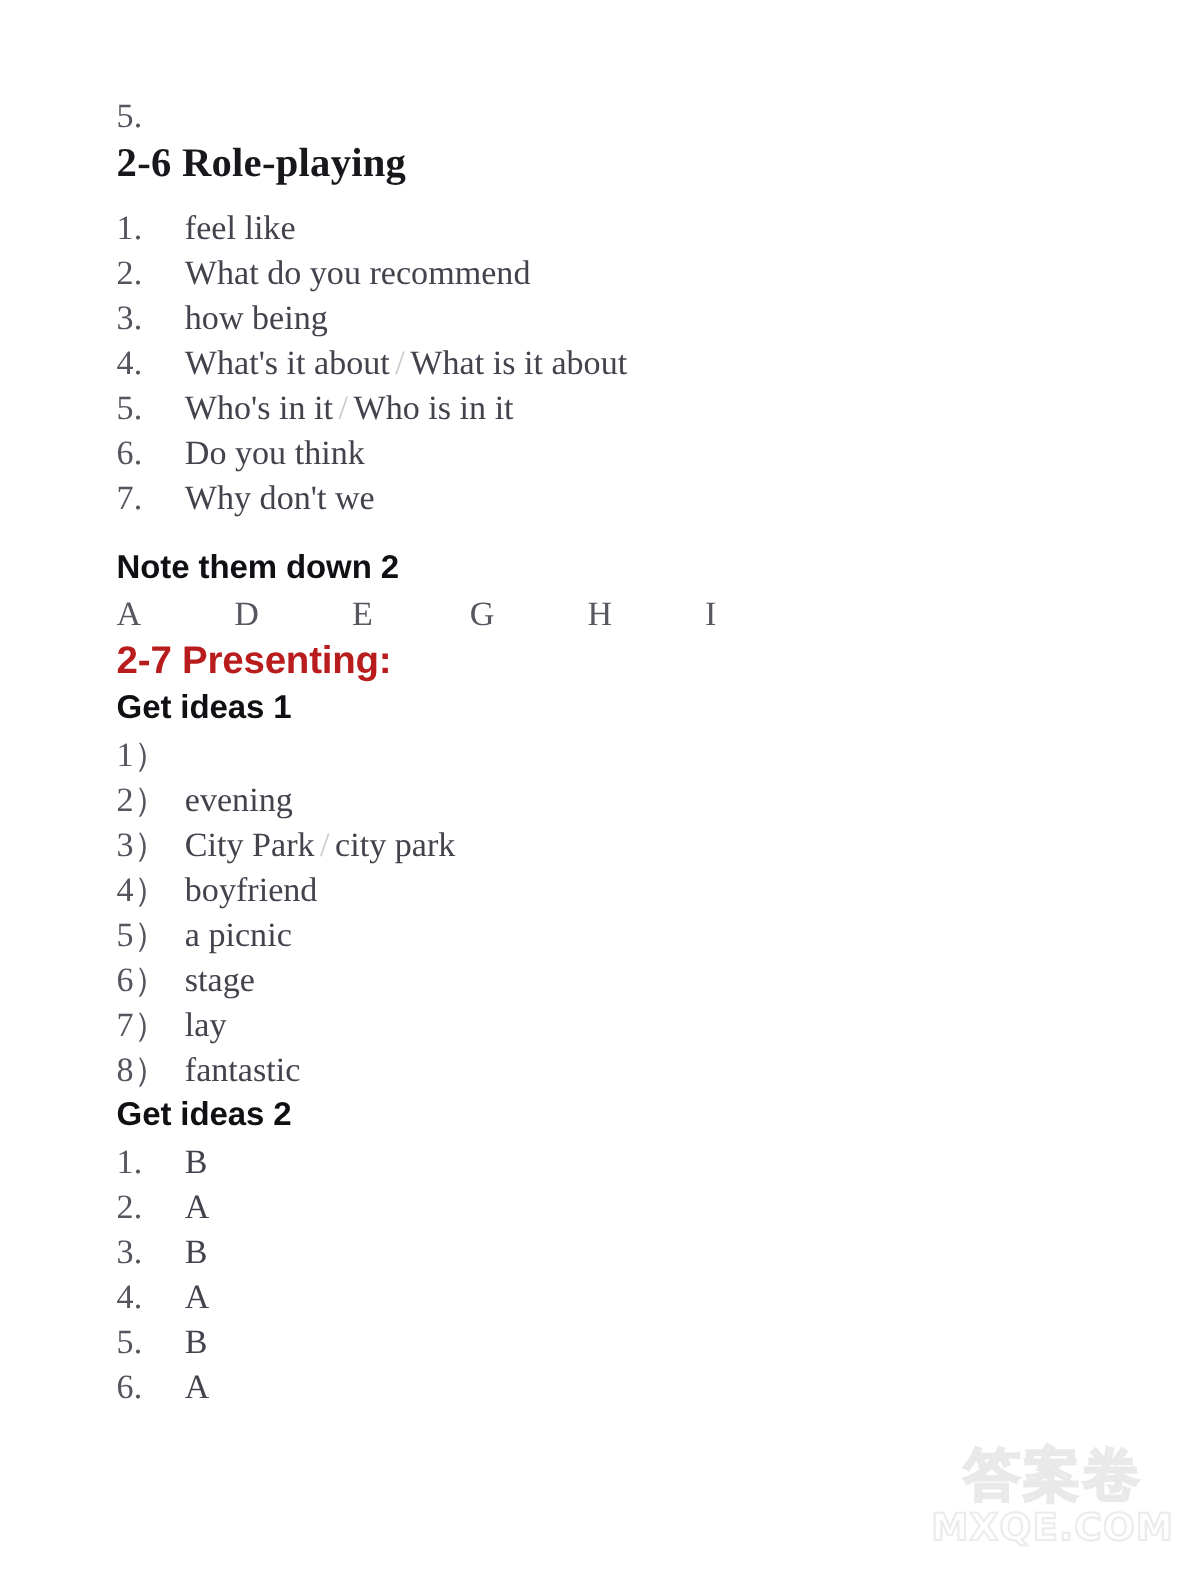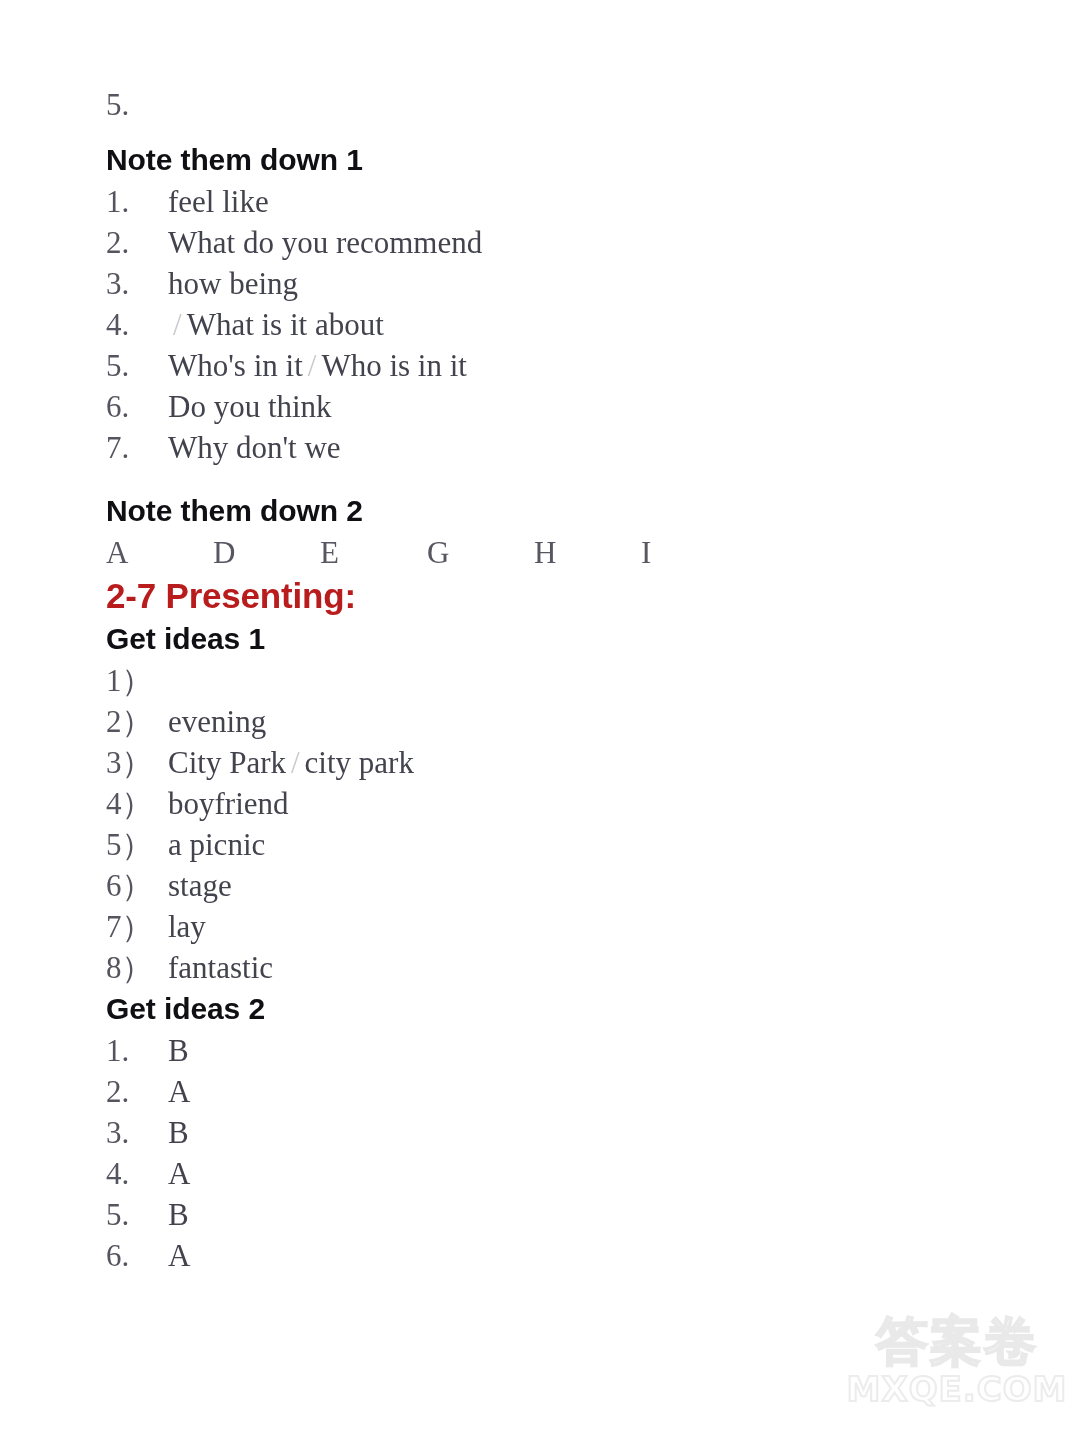--- a/index.html
+++ b/index.html
@@ -126,40 +126,41 @@
 <body>
 
 <div id="page">
 
   <div id="content">
 
     <div class="row">
       <span class="num">5.</span>
     </div>
 
+    <div class="h-serif">2-6 Role-playing</div>
 
     <div class="gap-sm"></div>
 
-    <div class="h-sans">Note them down 1</div>
 
     <div>
       <div class="row">
         <span class="num">1.</span>
         <span class="txt">feel like</span>
       </div>
       <div class="row">
         <span class="num">2.</span>
         <span class="txt">What do you recommend</span>
       </div>
       <div class="row">
         <span class="num">3.</span>
         <span class="txt">how being</span>
       </div>
       <div class="row">
         <span class="num">4.</span>
+        <span class="txt">What's it about</span>
         <span class="sep">/</span>
         <span class="txt">What is it about</span>
       </div>
       <div class="row">
         <span class="num">5.</span>
         <span class="txt">Who's in it</span>
         <span class="sep">/</span>
         <span class="txt">Who is in it</span>
       </div>
       <div class="row">

